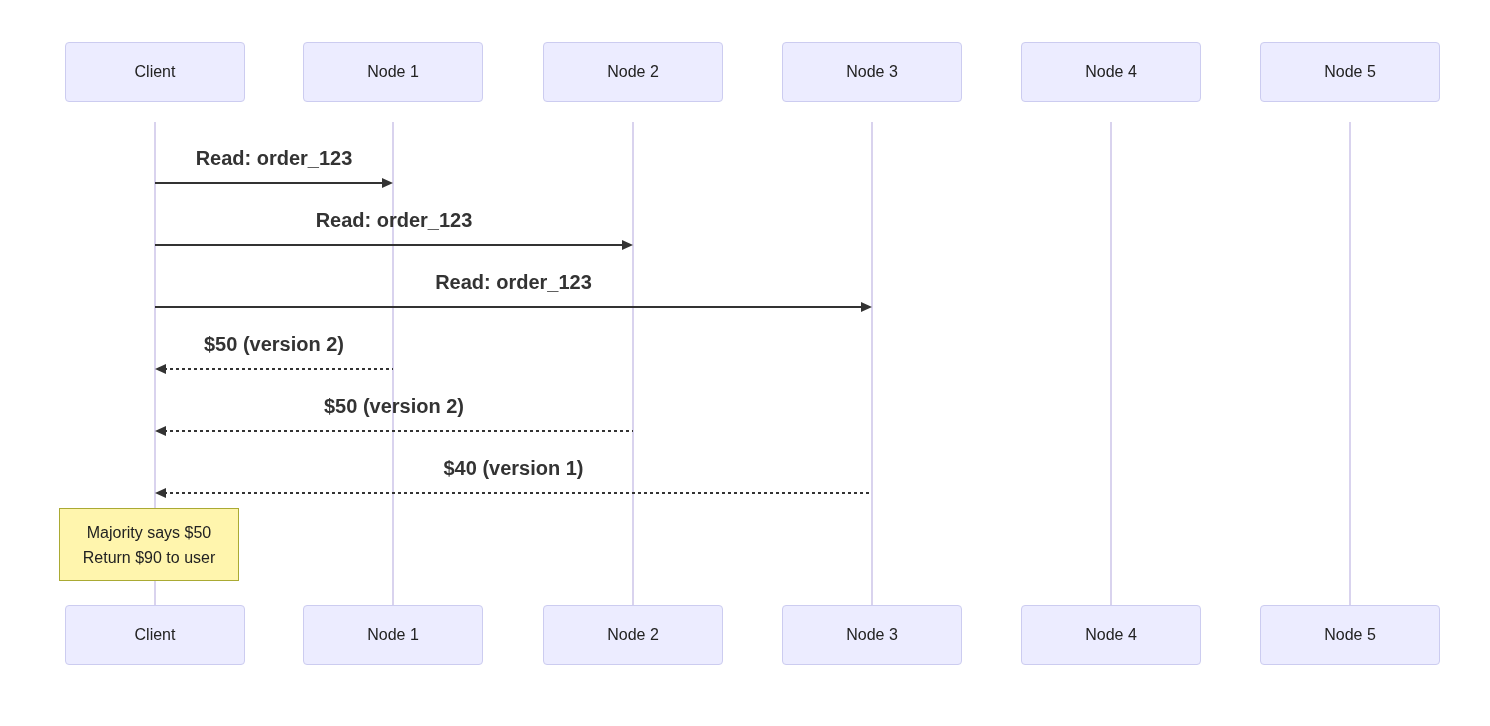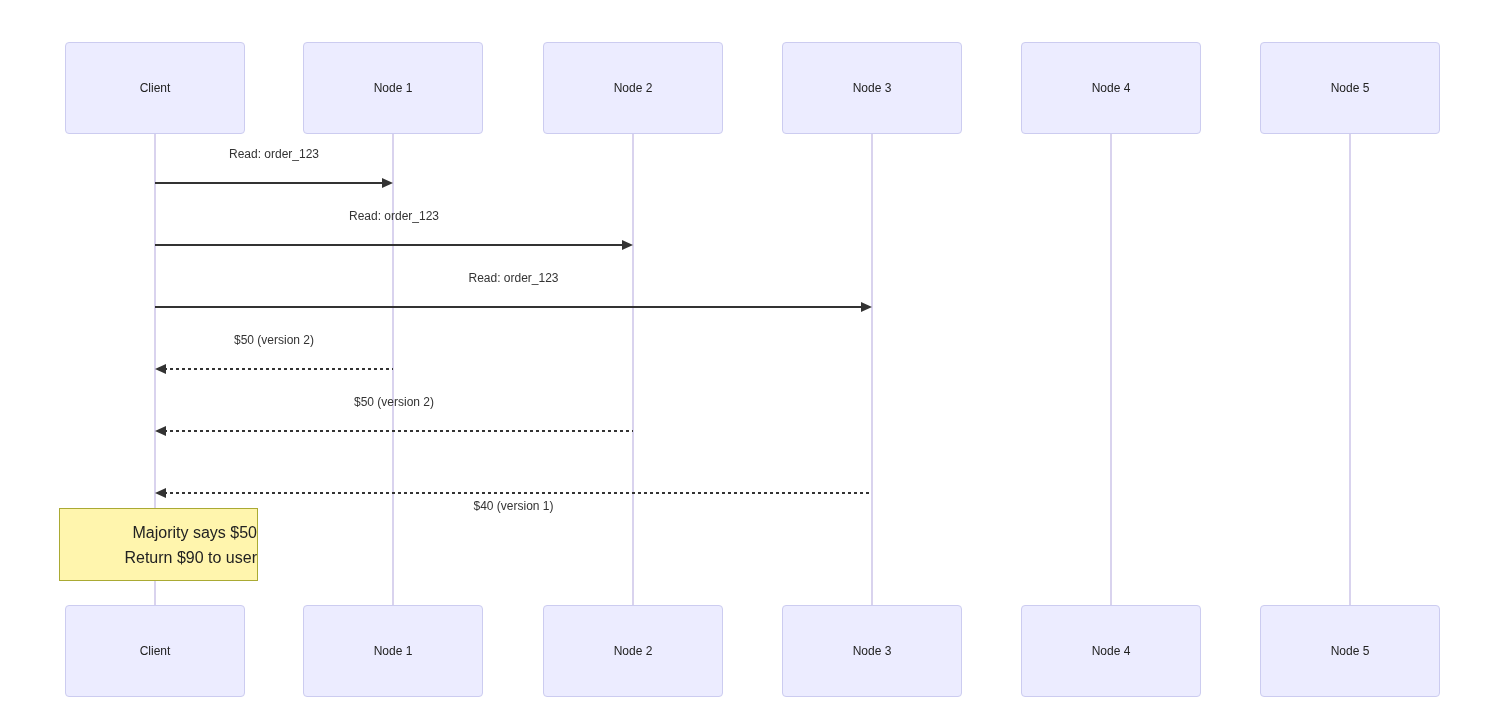--- a/index.html
+++ b/index.html
@@ -15,29 +15,29 @@
 
   .lifeline {
     position: absolute;
     width: 2px;
     background: var(--lifeline, #d9d3ee);
   }
 
   .actor-box {
     position: absolute;
     width: 180px;
-    height: 92px;
+    height: 60px;
     box-sizing: border-box;
     background: var(--actor-fill, #ececff);
     border: 1px solid var(--actor-border, #ccccf0);
     border-radius: 4px;
     display: flex;
     align-items: center;
     justify-content: center;
-    font-size: 12px;
+    font-size: 16px;
     color: var(--text, #222222);
     z-index: 3;
   }
 
   .msg-line {
     position: absolute;
     height: 2px;
     z-index: 2;
   }
   .msg-line.solid { background: var(--msg, #333333); }
@@ -55,38 +55,39 @@
     border-top: 5px solid transparent;
     border-bottom: 5px solid transparent;
     z-index: 2;
   }
   .arrowhead.right { border-left: 11px solid var(--msg, #333333); }
   .arrowhead.left  { border-right: 11px solid var(--msg, #333333); }
 
   .msg-label {
     position: absolute;
     transform: translateX(-50%);
-    font-size: 12px;
+    font-size: 20px;
     color: var(--msg, #333333);
     white-space: nowrap;
     z-index: 2;
+    font-weight: bold;
   }
 
   .note {
     position: absolute;
     left: 59px;
     top: 508px;
-    width: 199px;
+    width: 180px;
     height: 73px;
     box-sizing: border-box;
     background: var(--note-fill, #fff5ad);
     border: 1px solid var(--note-border, #aaaa33);
     display: flex;
     flex-direction: column;
-    align-items: flex-end;
+    align-items: center;
     justify-content: center;
     font-size: 16px;
     line-height: 25px;
     color: var(--text, #222222);
     text-align: center;
     z-index: 4;
   }
 </style>
 </head>
 <body>
@@ -111,21 +112,21 @@
       <div class="arrowhead right" style="top: 302px; left: 861px;"></div>
       <div class="msg-label" style="left: 513.5px; top: 271px;">Read: order_123</div>
       <div class="msg-line dashed" style="left: 164px; top: 368px; width: 229px;"></div>
       <div class="arrowhead left" style="top: 364px; left: 155px;"></div>
       <div class="msg-label" style="left: 274px; top: 333px;">$50 (version 2)</div>
       <div class="msg-line dashed" style="left: 164px; top: 430px; width: 469px;"></div>
       <div class="arrowhead left" style="top: 426px; left: 155px;"></div>
       <div class="msg-label" style="left: 394px; top: 395px;">$50 (version 2)</div>
       <div class="msg-line dashed" style="left: 164px; top: 492px; width: 708px;"></div>
       <div class="arrowhead left" style="top: 488px; left: 155px;"></div>
-      <div class="msg-label" style="left: 513.5px; top: 457px; margin-top: 42px;">$40 (version 1)</div>
+      <div class="msg-label" style="left: 513.5px; top: 457px;">$40 (version 1)</div>
     </div>
   <div id="actors">
       <div class="actor-box" style="left: 65px; top: 42px;">
         <span>Client</span>
       </div>
       <div class="actor-box" style="left: 65px; top: 605px;">
         <span>Client</span>
       </div>
       <div class="actor-box" style="left: 303px; top: 42px;">
         <span>Node 1</span>

